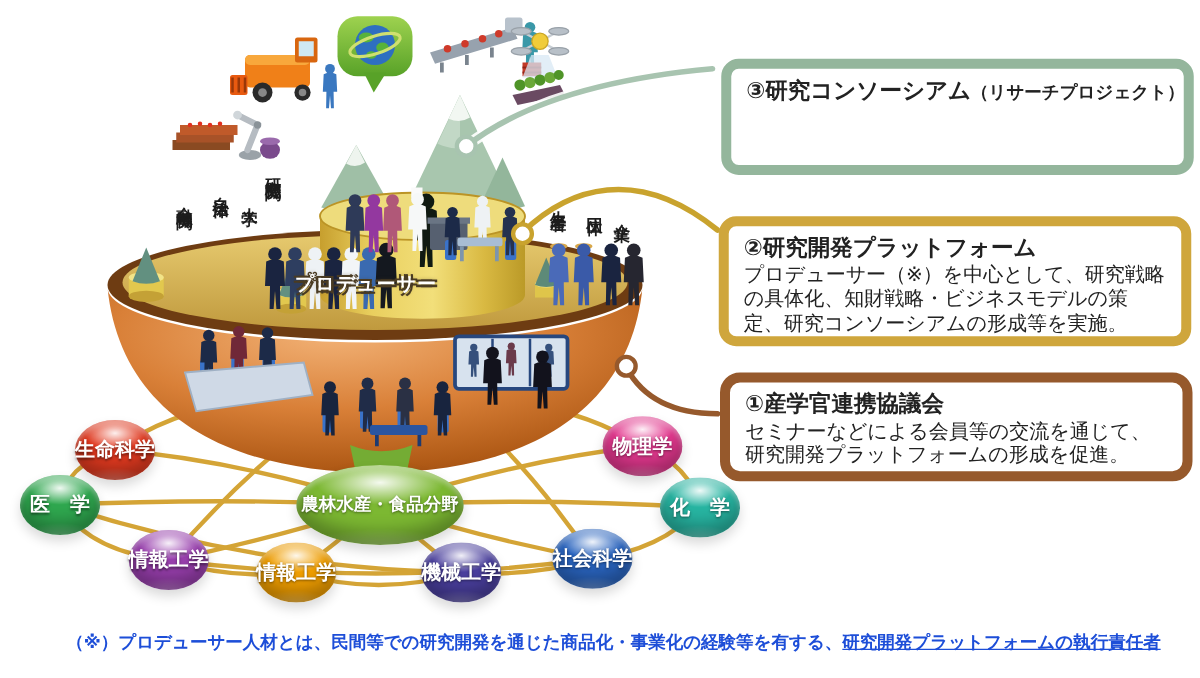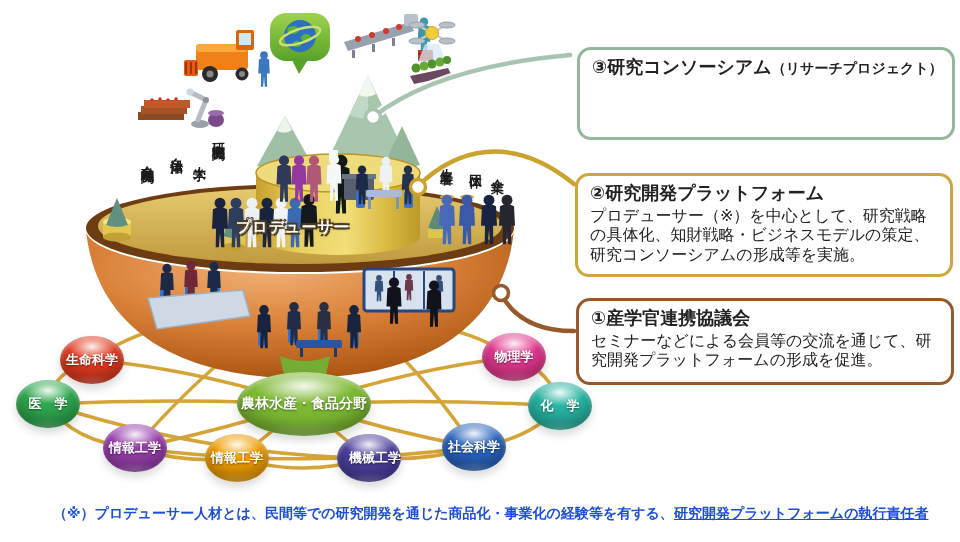--- a/index.html
+++ b/index.html
@@ -12,31 +12,31 @@
            font-size:13px;font-weight:bold;color:#1c1c1c;letter-spacing:2px;line-height:1;}
 
   
   .producer{position:absolute;left:236px;top:218px;font-size:15px;font-weight:bold;color:#fff;
             letter-spacing:1px;white-space:nowrap;
             text-shadow:-2px -2px 0 #4a3b22,2px -2px 0 #4a3b22,-2px 2px 0 #4a3b22,2px 2px 0 #4a3b22,0 0 4px #4a3b22;}
 
   
   .ball{position:absolute;width:64px;height:48px;border-radius:50%;
         display:flex;align-items:center;justify-content:center;text-align:center;
-        color:#fff;font-weight:bold;font-size:13px;white-space:nowrap;
+        color:#fff;font-weight:bold;font-size:16px;white-space:nowrap;
         text-shadow:0 1px 2px rgba(0,0,0,.5);
         background-color:var(--c,#888);
         background-image:radial-gradient(ellipse 64% 46% at 50% 22%,rgba(255,255,255,.92),rgba(255,255,255,0) 60%),
                          radial-gradient(ellipse 90% 55% at 50% 110%,rgba(255,255,255,.38),rgba(255,255,255,0) 55%);
         box-shadow:inset 0 -10px 14px rgba(0,0,0,.30),inset 0 3px 4px rgba(255,255,255,.4),0 5px 9px rgba(0,0,0,.15);}
   .ball.center{width:134px;height:64px;font-size:14px;}
 
   
   .callout{position:absolute;box-sizing:border-box;width:378px;background:#fff;
-           border:3px solid #1d4ed8;border-radius:14px;padding:6px 12px 4px 12px;color:#222;}
+           border:8px solid #1d4ed8;border-radius:14px;padding:6px 12px 4px 12px;color:#222;}
   .c-title{font-weight:bold;font-size:18px;line-height:1.25;white-space:nowrap;}
   .c-sub{font-size:14px;font-weight:bold;}
   .c-body{font-size:16px;line-height:1.24;margin-top:1px;}
 
   .footnote{position:absolute;left:53px;top:505px;font-size:14px;font-weight:bold;color:#1d4ed8;white-space:nowrap;}
   .footnote .u{text-decoration:underline;}
 </style>
 </head>
 <body>
 
@@ -334,20 +334,20 @@
       <span>農林水産・食品分野</span>
     </div>
 
 <div class="callout" style="left: 577px; top: 47px; height: 93px; border-color: rgb(148, 182, 156);">
   <div class="c-title"><span>③研究コンソーシアム</span><span class="c-sub">（リサーチプロジェクト）</span></div>
 </div>
 <div class="callout" style="left: 575px; top: 173px; height: 104px; border-color: rgb(207, 166, 60);">
   <div class="c-title"><span>②研究開発プラットフォーム</span><span class="c-sub"></span></div>
   <div class="c-body">プロデューサー（※）を中心として、研究戦略の具体化、知財戦略・ビジネスモデルの策定、研究コンソーシアムの形成等を実施。</div>
 </div>
-<div class="callout" style="left: 576px; top: 298px; height: 87px; border-color: rgb(150, 89, 44);">
+<div class="callout" style="left: 576px; top: 298px; height: 87px; border-color: rgb(150, 89, 44); border-radius: 16px;">
   <div class="c-title"><span>①産学官連携協議会</span><span class="c-sub"></span></div>
   <div class="c-body">セミナーなどによる会員等の交流を通じて、研究開発プラットフォームの形成を促進。</div>
 </div>
 
 <div class="footnote"><span>（※）プロデューサー人材とは、民間等での研究開発を通じた商品化・事業化の経験等を有する、</span><span class="u">研究開発プラットフォームの執行責任者</span></div>
 
 </div>
 
 </body></html>

